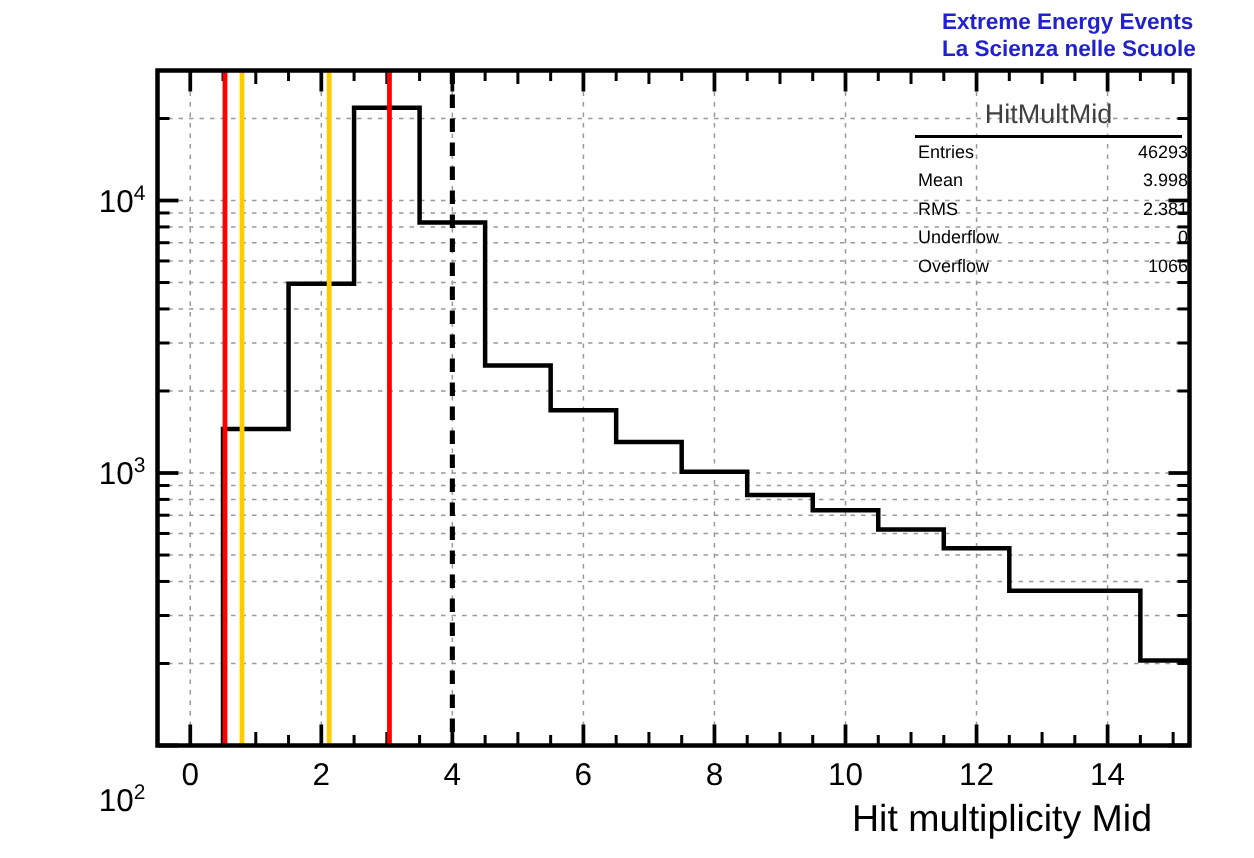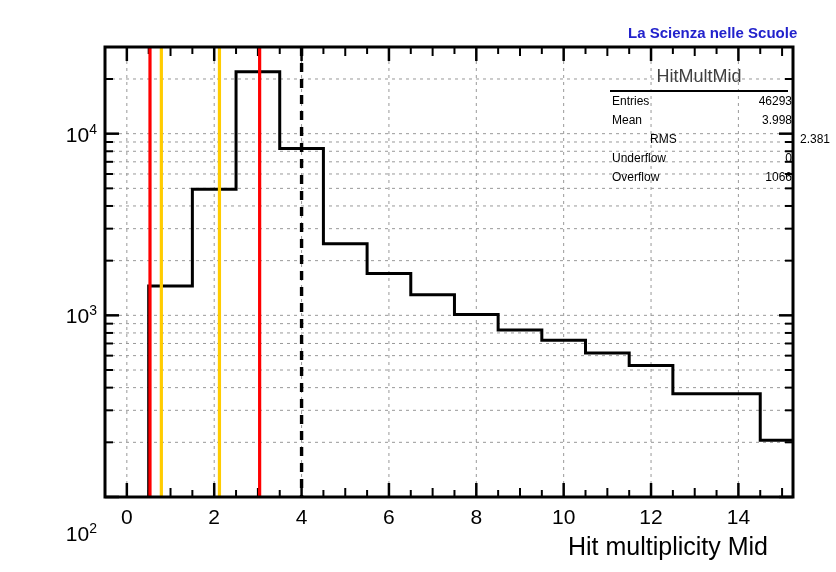--- a/index.html
+++ b/index.html
@@ -125,20 +125,21 @@
   }
   .tick-label-y sup { font-size: 14px; }
 </style>
 </head>
 <body>
 
 <div id="page">
 
 
   <div id="eee-logo">
+    <div class="logo-line" id="logo-line-1">Extreme Energy Events</div>
     <div class="logo-line" id="logo-line-2">La Scienza nelle Scuole</div>
   </div>
 
   <svg id="chart-svg" width="836" height="572">
     <g id="grid-layer">
         <line x1="126.84126984126985" y1="47" x2="126.84126984126985" y2="497" stroke="#999999" stroke-width="1" stroke-dasharray="3,4"></line>
         <line x1="214.20634920634922" y1="47" x2="214.20634920634922" y2="497" stroke="#999999" stroke-width="1" stroke-dasharray="3,4"></line>
         <line x1="301.57142857142856" y1="47" x2="301.57142857142856" y2="497" stroke="#999999" stroke-width="1" stroke-dasharray="3,4"></line>
         <line x1="388.9365079365079" y1="47" x2="388.9365079365079" y2="497" stroke="#999999" stroke-width="1" stroke-dasharray="3,4"></line>
         <line x1="476.3015873015873" y1="47" x2="476.3015873015873" y2="497" stroke="#999999" stroke-width="1" stroke-dasharray="3,4"></line>
@@ -311,21 +312,21 @@
     <div id="stats-title-rule"></div>
     <div id="stats-rows">
         <div class="stat-row" style="top: 28px;">
           <span class="stat-label">Entries</span>
           <span class="stat-value">46293</span>
         </div>
         <div class="stat-row" style="top: 47px;">
           <span class="stat-label">Mean</span>
           <span class="stat-value">3.998</span>
         </div>
-        <div class="stat-row" style="top: 66px; margin-left: 38px;">
+        <div class="stat-row" style="top: 66px;">
           <span class="stat-label">RMS</span>
           <span class="stat-value">2.381</span>
         </div>
         <div class="stat-row" style="top: 85px;">
           <span class="stat-label">Underflow</span>
           <span class="stat-value">0</span>
         </div>
         <div class="stat-row" style="top: 104px;">
           <span class="stat-label">Overflow</span>
           <span class="stat-value">1066</span>

